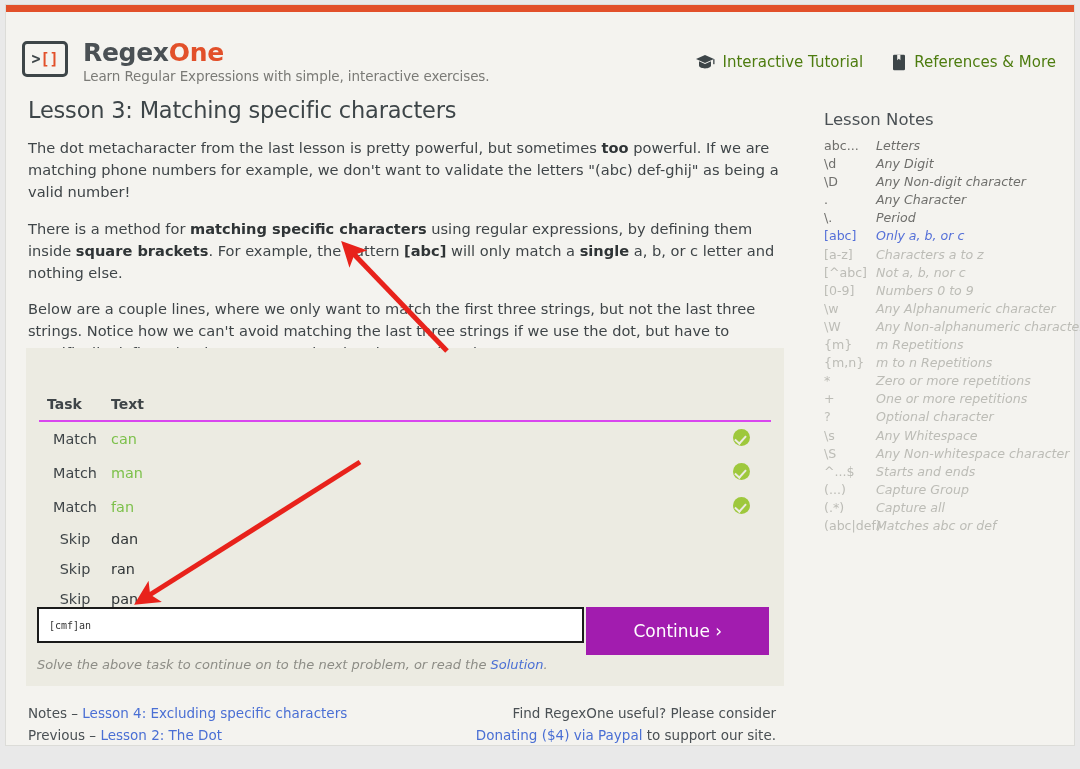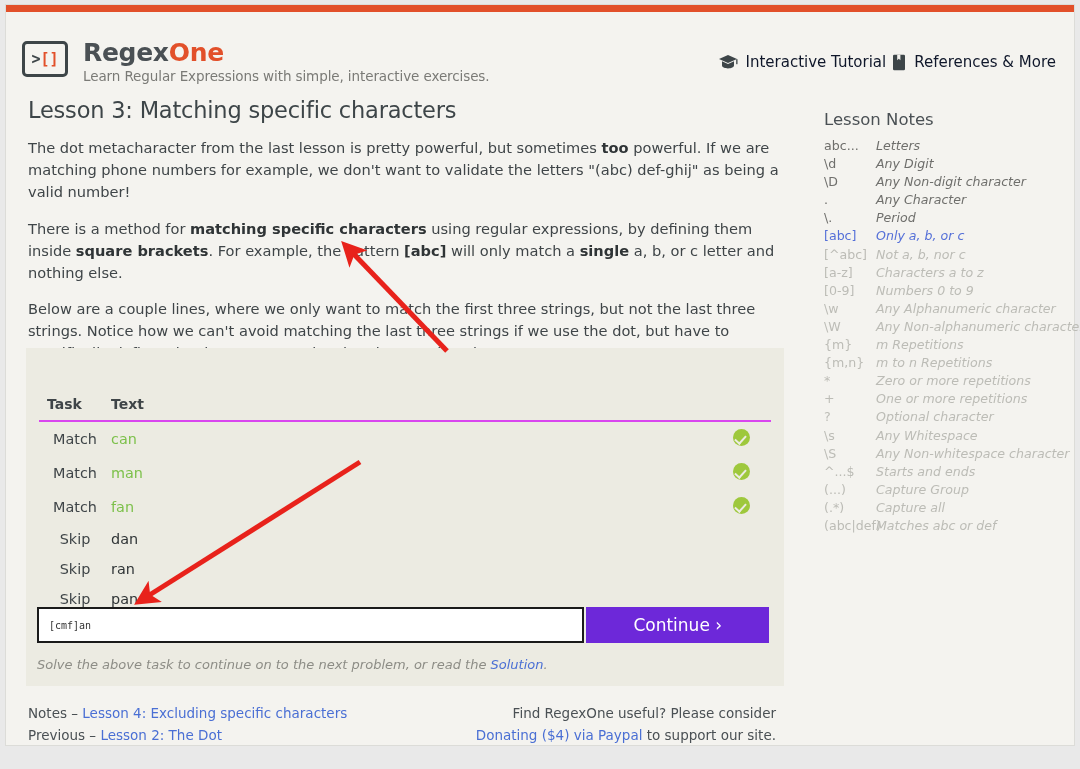--- a/index.html
+++ b/index.html
@@ -58,22 +58,22 @@
   }
   #brand .t-regex { color: #4a5054; }
   #brand .t-one { color: #e2502a; }
   #brand .tagline {
     font-size: 13.5px; color: #7a7a76;
     margin-top: 2px;
     letter-spacing: -0.1px;
   }
   #topnav {
     position: absolute; right: 18px; top: 34px;
-    display: flex; align-items: center; gap: 6px;
-    font-size: 15px; color: #0f172a;
+    display: flex; align-items: center; gap: 29px;
+    font-size: 15px; color: #4d7c0f;
   }
   #topnav .navitem {
     display: flex; align-items: center; gap: 8px;
     cursor: pointer;
   }
   .ico { display: inline-block; line-height: 0; }
 
   
   #main {
     position: absolute;
@@ -159,23 +159,23 @@
     width: 549px; height: 36px;
     border: 2px solid #1a1a1a;
     background: #ffffff;
     font-family: "DejaVu Sans Mono", "Liberation Mono", monospace;
     font-size: 10px;
     color: #333;
     padding: 0 10px;
     outline: none;
   }
   #continue-btn {
-    width: 183px; height: 36px;
+    width: 183px; height: 48px;
     margin-left: 2px;
-    background: #6d28d9;
+    background: #a21caf;
     border: none;
     color: #ffffff;
     font-size: 17px;
     font-family: "DejaVu Sans", "Liberation Sans", sans-serif;
     cursor: pointer;
   }
   #hint {
     position: absolute; left: 31px; top: 645px;
     font-size: 13px; font-style: italic;
     color: #8d8d86;
@@ -373,26 +373,26 @@
           </div>
           <div class="note-row dark">
             <span class="n-sym">\.</span>
             <span class="n-desc">Period</span>
           </div>
           <div class="note-row active">
             <span class="n-sym">[abc]</span>
             <span class="n-desc">Only a, b, or c</span>
           </div>
           <div class="note-row faded">
+            <span class="n-sym">[a-z]</span>
+            <span class="n-desc">Characters a to z</span>
+          </div>
+          <div class="note-row faded">
             <span class="n-sym">[^abc]</span>
             <span class="n-desc">Not a, b, nor c</span>
-          </div>
-          <div class="note-row faded">
-            <span class="n-sym">[a-z]</span>
-            <span class="n-desc">Characters a to z</span>
           </div>
           <div class="note-row faded">
             <span class="n-sym">[0-9]</span>
             <span class="n-desc">Numbers 0 to 9</span>
           </div>
           <div class="note-row faded">
             <span class="n-sym">\w</span>
             <span class="n-desc">Any Alphanumeric character</span>
           </div>
           <div class="note-row faded">

